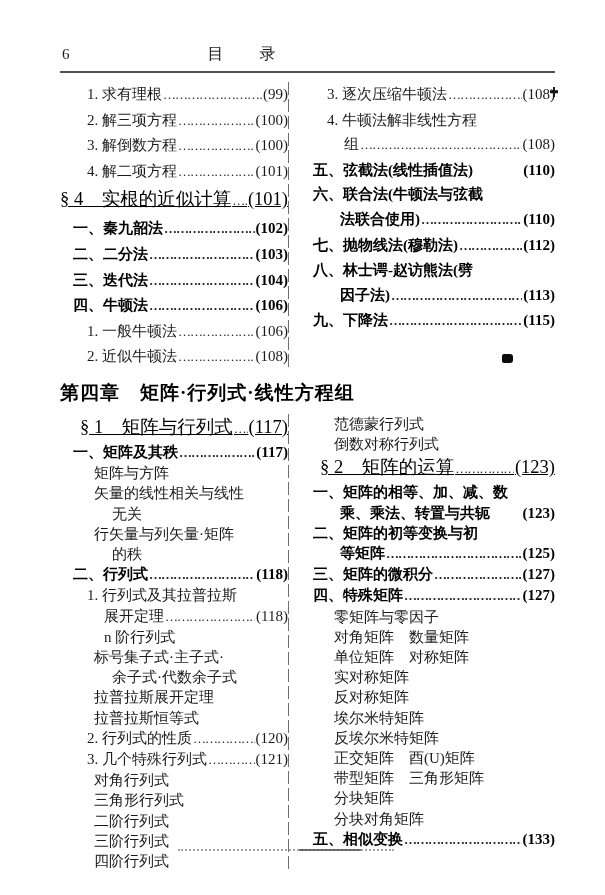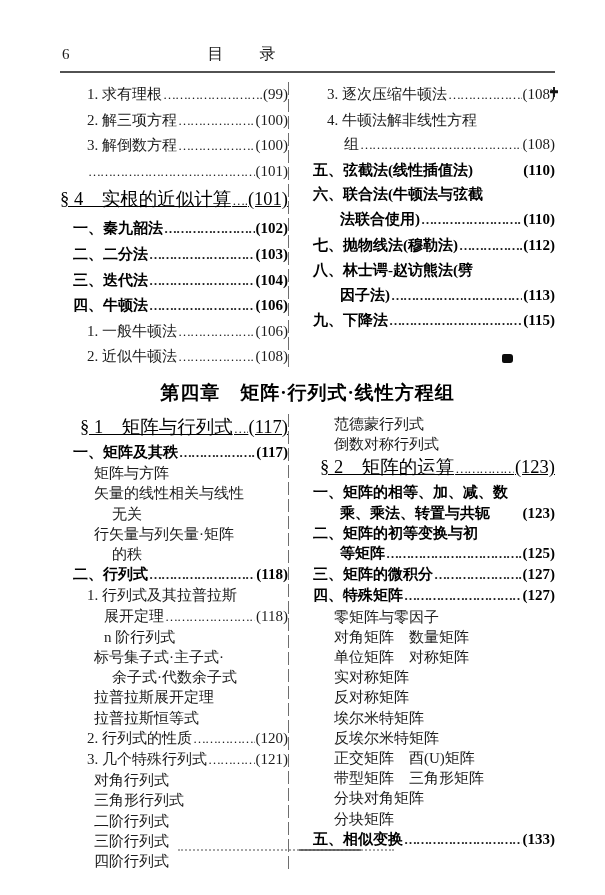--- a/index.html
+++ b/index.html
@@ -19,21 +19,21 @@
   .colL{width:228px;flex:0 0 228px;}
   .divider{width:1px;flex:0 0 1px;
     background:repeating-linear-gradient(180deg,#4a4a4a 0 13px,rgba(0,0,0,0) 13px 17px);
     opacity:.8;}
   .colR{flex:1 1 auto;padding-left:11px;min-width:0;}
   .sec-top{margin-top:9px;}
   .sec-top .line{line-height:24.6px;}
   .sec-top .line.large{line-height:30px;}
   .sec-bot .line{line-height:20.2px;}
   .sec-bot .line.large{line-height:27px;margin-left:20px;}
-  .chapter{margin:10px 0 8px 0;text-align:center;font-size:19px;font-weight:bold;
+  .chapter{margin:10px 0 8px 0;text-align:left;font-size:19px;font-weight:bold;
     color:#000;letter-spacing:1px;}
   .line{display:flex;align-items:baseline;min-width:0;}
   .line .t{white-space:pre;}
   .leader{flex:1 1 0;min-width:0;overflow:hidden;white-space:nowrap;
     font-size:13px;letter-spacing:-1px;color:#1c1c1c;margin:0 1px;}
   .pg{white-space:pre;flex:0 0 auto;}
   .b{font-weight:bold;color:#000;}
   .large{font-size:18.5px;color:#000;}
   .i0{padding-left:0;text-decoration:underline;}
   .i1{padding-left:13px;}
@@ -75,20 +75,21 @@
             <span class="t">2. 解三项方程</span>
             <span class="leader">………………………………………………………………</span>
             <span class="pg">(100)</span>
           </div>
           <div class="line i2">
             <span class="t">3. 解倒数方程</span>
             <span class="leader">………………………………………………………………</span>
             <span class="pg">(100)</span>
           </div>
           <div class="line i2">
+            <span class="t">4. 解二项方程</span>
             <span class="leader">………………………………………………………………</span>
             <span class="pg">(101)</span>
           </div>
           <div class="line i0 large">
             <span class="t">§ 4　实根的近似计算</span>
             <span class="leader">………………………………………………………………</span>
             <span class="pg">(101)</span>
           </div>
           <div class="line i1 b">
             <span class="t">一、秦九韶法</span>
@@ -313,24 +314,24 @@
           <div class="line i3">
             <span class="t">反埃尔米特矩阵</span>
           </div>
           <div class="line i3">
             <span class="t">正交矩阵　酉(U)矩阵</span>
           </div>
           <div class="line i3">
             <span class="t">带型矩阵　三角形矩阵</span>
           </div>
           <div class="line i3">
+            <span class="t">分块矩阵</span>
+          </div>
+          <div class="line i3">
             <span class="t">分块对角矩阵</span>
-          </div>
-          <div class="line i3">
-            <span class="t">分块矩阵</span>
           </div>
           <div class="line i1 b">
             <span class="t">五、相似变换</span>
             <span class="leader">………………………………………………………………</span>
             <span class="pg">(133)</span>
           </div>
         </div>
     </section>
 
   </div>

